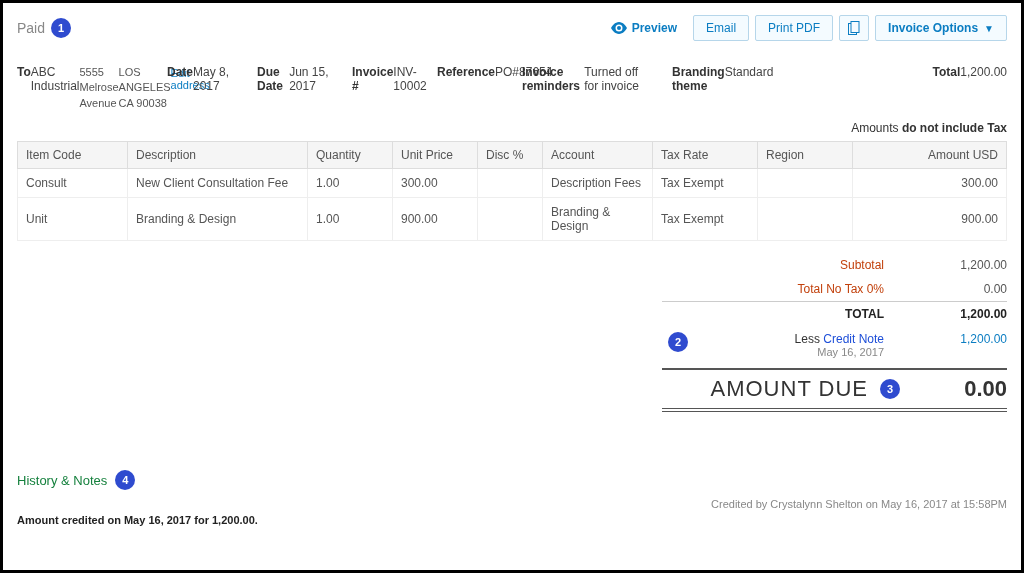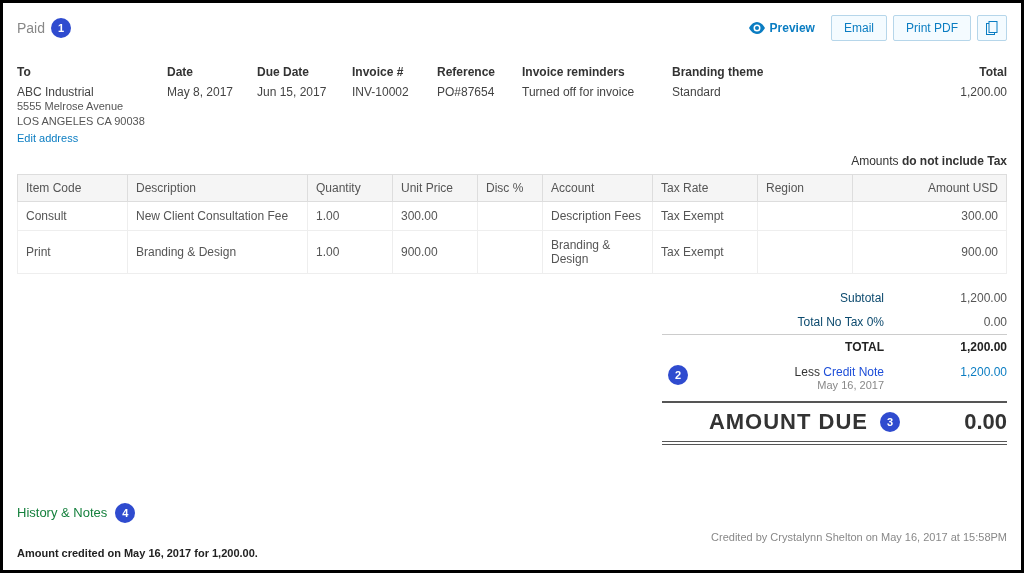--- a/index.html
+++ b/index.html
@@ -9,48 +9,48 @@
   .status{color:#888;font-size:14px;margin-right:6px;}
   .badge{display:inline-flex;align-items:center;justify-content:center;width:20px;height:20px;border-radius:50%;background:#2f4bcf;color:#fff;font-size:11px;font-weight:bold;}
   .spacer{flex:1;}
   .preview{display:flex;align-items:center;color:#0b7dc2;font-weight:bold;font-size:12px;margin-right:10px;cursor:pointer;}
   .preview svg{margin-right:5px;}
   .btn{display:inline-flex;align-items:center;height:26px;padding:0 12px;border:1px solid #b6d6ea;background:#f4fbff;color:#0b7dc2;font-size:12px;margin-left:6px;cursor:pointer;border-radius:2px;}
   .btn-icon{width:30px;justify-content:center;padding:0;}
   .btn-primary{color:#0b7dc2;font-weight:bold;}
   .chev{margin-left:6px;font-size:10px;}
   .info-row{display:flex;margin-top:22px;gap:20px;}
-  .info-col{display:flex;flex-direction:column;}
+  .info-col{display:flex;flex-direction:row;}
   .info-col .hdr{font-weight:bold;font-size:12px;margin-bottom:6px;}
   .info-col .val{font-size:12px;color:#444;}
   .to-name{color:#0b7dc2;}
   .addr{color:#555;font-size:11px;line-height:1.4;}
   .edit-link{color:#0b7dc2;font-size:11px;margin-top:2px;cursor:pointer;}
   .total-col{margin-left:auto;text-align:right;}
   .amounts-note{text-align:right;margin-top:10px;font-size:12px;}
   .amounts-note b{font-weight:bold;}
   table.items{width:100%;border-collapse:collapse;margin-top:6px;}
   table.items th{text-align:left;font-weight:normal;color:#555;font-size:12px;border:1px solid #ddd;background:#f5f5f5;padding:6px 8px;}
   table.items td{border:1px solid #eee;padding:7px 8px;color:#555;font-size:12px;}
   table.items th.r, table.items td.r{text-align:right;}
   .totals{margin-top:12px;margin-left:auto;width:345px;}
   .trow{display:flex;align-items:center;padding:5px 0;}
-  .trow .lab{flex:1;text-align:right;padding-right:28px;color:#0c4a6e;}
+  .trow .lab{flex:1;text-align:right;padding-right:28px;color:#c2410c;}
   .trow .amt{width:95px;text-align:right;color:#555;}
   .trow.total .lab,.trow.total .amt{font-weight:bold;color:#222;}
   .trow.sep{border-top:1px solid #ccc;}
   .credit-row{display:flex;align-items:flex-start;padding:6px 0;}
   .credit-badge-wrap{width:26px;display:flex;justify-content:flex-end;margin-right:6px;}
   .credit-info{flex:1;text-align:right;padding-right:28px;font-size:12px;}
   .credit-info .line1{}
   .credit-info .cn{color:#1d4ed8;}
   .credit-info .date{color:#888;font-size:11px;}
   .credit-amt{width:95px;text-align:right;color:#0b7dc2;}
   .due-row{display:flex;align-items:center;border-top:2px solid #555;border-bottom:4px double #555;padding:6px 0;margin-top:4px;}
-  .due-lab{flex:1;text-align:right;font-size:22px;font-weight:bold;letter-spacing:1px;padding-right:12px;}
+  .due-lab{flex:1;text-align:right;font-size:22px;font-weight:normal;letter-spacing:1px;padding-right:12px;}
   .due-badge{margin-right:12px;}
   .due-amt{width:95px;text-align:right;font-size:22px;font-weight:bold;}
   .history-wrap{margin-top:58px;}
   .history-head{display:flex;align-items:center;}
   .history-head .ht{color:#15803d;font-size:13px;margin-right:8px;}
   .hist-line{margin-top:8px;color:#888;font-size:11px;text-align:right;}
   .hist-line2{margin-top:4px;font-weight:bold;font-size:11px;color:#222;}
 </style>
 </head>
 <body>
@@ -68,20 +68,24 @@
       <span>Preview</span>
     </span>
     <button class="btn">Email</button>
     <button class="btn">Print PDF</button>
     <button class="btn btn-icon">
       <svg width="12" height="14" viewBox="0 0 12 14">
           <rect x="0.5" y="2.5" width="8" height="11" fill="none" stroke="#0b7dc2"></rect>
           <rect x="3" y="0.5" width="8" height="11" fill="#f4fbff" stroke="#0b7dc2"></rect>
         </svg>
     </button>
+    <button class="btn btn-primary">
+      <span>Invoice Options</span>
+      <span class="chev">▼</span>
+    </button>
   </div>
 
   <div class="info-row">
     <div class="info-col" style="width:130px;">
       <span class="hdr">To</span>
       <span class="val to-name">ABC Industrial</span>
       <span class="addr">5555 Melrose Avenue</span>
       <span class="addr">LOS ANGELES CA 90038</span>
       <span class="edit-link">Edit address</span>
     </div>
@@ -139,21 +143,21 @@
           <td>New Client Consultation Fee</td>
           <td>1.00</td>
           <td>300.00</td>
           <td></td>
           <td>Description Fees</td>
           <td>Tax Exempt</td>
           <td></td>
           <td class="r">300.00</td>
         </tr>
         <tr>
-          <td>Print</td>
+          <td>Unit</td>
           <td>Branding &amp; Design</td>
           <td>1.00</td>
           <td>900.00</td>
           <td></td>
           <td>Branding &amp; Design</td>
           <td>Tax Exempt</td>
           <td></td>
           <td class="r">900.00</td>
         </tr>
       </tbody>

